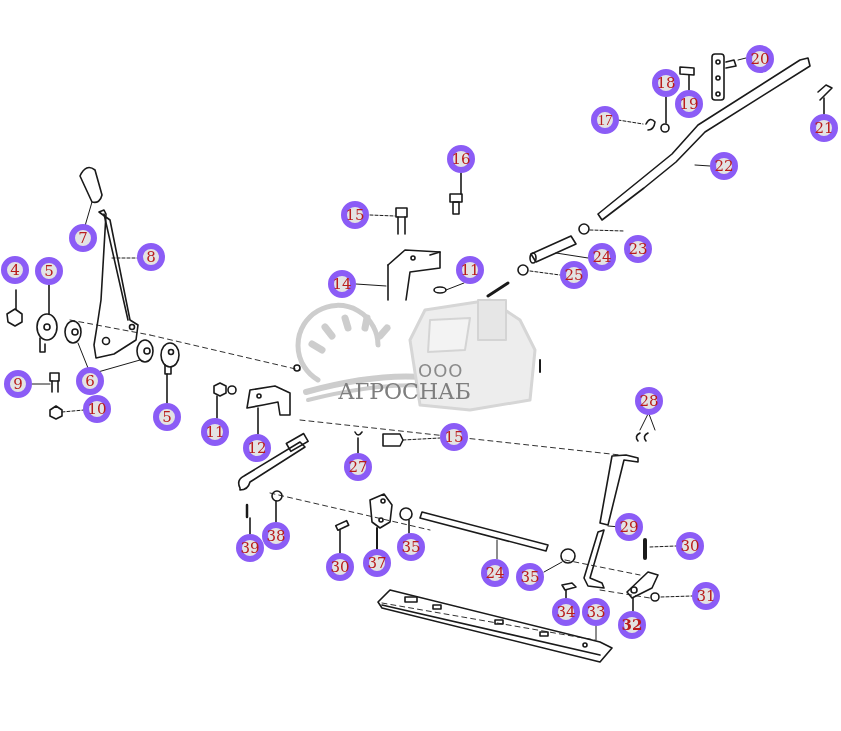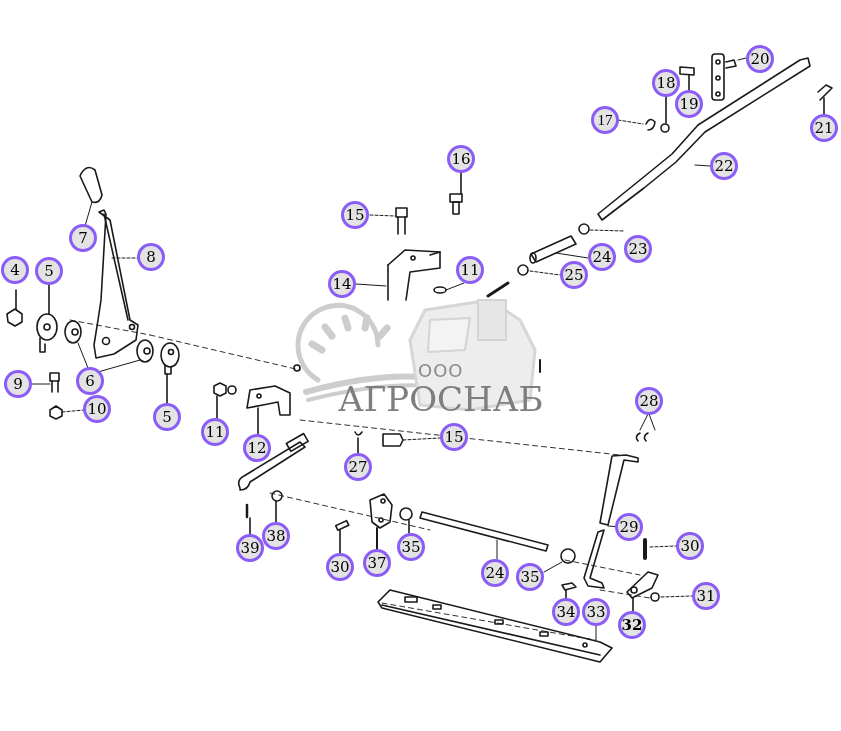--- a/index.html
+++ b/index.html
@@ -1,26 +1,26 @@
 <!DOCTYPE html>
 <html><head>
 <meta charset="utf-8">
 <style>
   html, body { margin: 0; padding: 0; background: #ffffff; }
   body { width: 841px; height: 731px; position: relative; overflow: hidden;
          font-family: "DejaVu Serif", serif; }
   #canvas { position: absolute; left: 0; top: 0; width: 841px; height: 731px; }
   .callout { position: absolute; width: 28px; height: 28px; border-radius: 50%;
-             background: #e3e3e3; border: 3px solid #8b5cf6; box-sizing: border-box;
+             background: #e3e3e3; border: 6px solid #8b5cf6; box-sizing: border-box;
              display: flex; align-items: center; justify-content: center;
-             font-size: 15px; color: #000000; cursor: pointer; }
+             font-size: 15px; color: #b91c1c; cursor: pointer; }
   .wm-ooo { position: absolute; left: 418px; top: 360px; font-family: "DejaVu Sans", sans-serif;
             font-size: 18px; color: #8a8a8a; letter-spacing: 1px; }
   .wm-name { position: absolute; left: 338px; top: 379px; font-family: "DejaVu Serif", serif;
-             font-size: 34px; color: #7e7e7e; letter-spacing: 0px; }
+             font-size: 22px; color: #7e7e7e; letter-spacing: 0px; }
 </style>
 </head>
 <body>
 
 <svg id="canvas" viewBox="0 0 841 731" xmlns="http://www.w3.org/2000/svg">
   <g fill="none" stroke="#1a1a1a" stroke-width="1.6" stroke-linecap="round" stroke-linejoin="round">
 
     <g stroke="#c8c8c8" stroke-width="5" opacity="0.9">
       <path d="M318 380 A40 40 0 1 1 378 345"></path>
       <g stroke-width="7">

